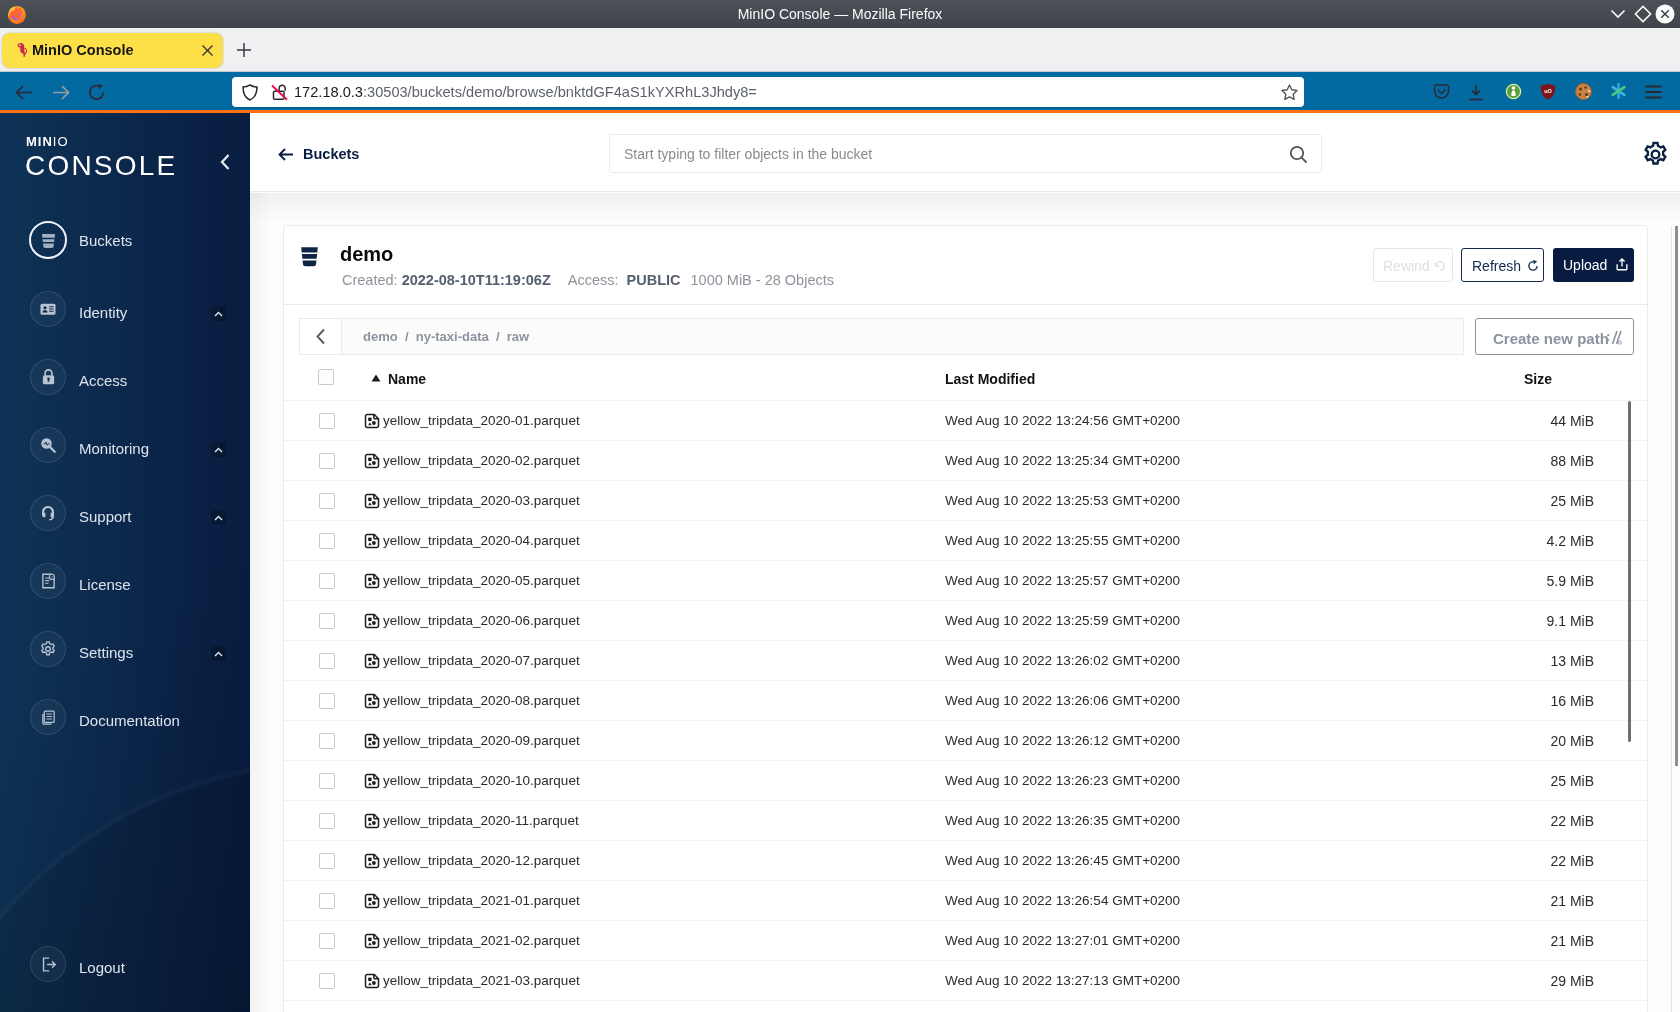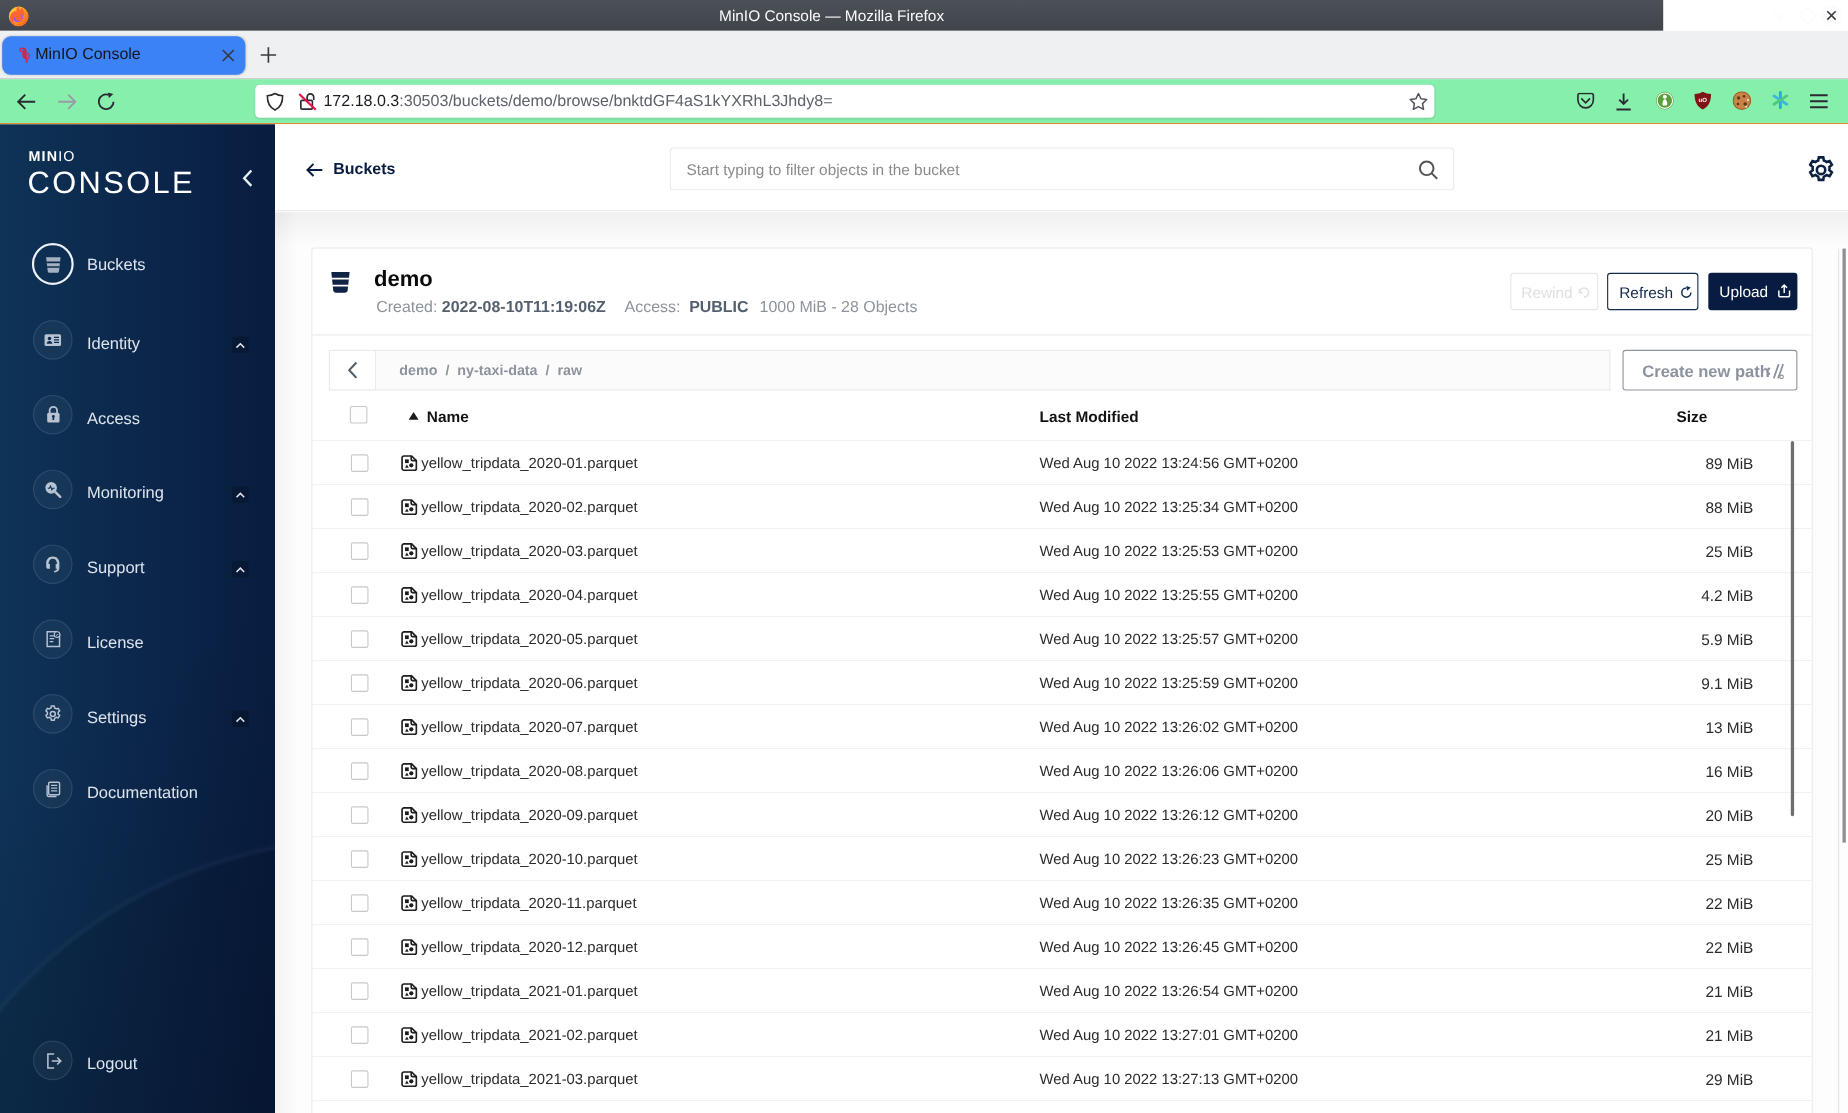--- a/index.html
+++ b/index.html
@@ -1,30 +1,30 @@
 <!DOCTYPE html>
 <html><head>
 <meta charset="utf-8">
 <style>
   * { margin:0; padding:0; box-sizing:border-box; }
   html,body { width:1680px; height:1012px; overflow:hidden; font-family:"Liberation Sans", sans-serif; }
   .abs { position:absolute; }
   
-  #titlebar { position:absolute; left:0; top:0; width:1512px; height:28px;
+  #titlebar { position:absolute; left:0; top:0; width:1680px; height:28px;
     background:linear-gradient(#4c5057,#40444b); }
   #titlebar .title { position:absolute; left:0; right:0; top:0; height:28px; line-height:28px;
     text-align:center; color:#fbfbfe; font-size:14px; }
   #tabbar { position:absolute; left:0; top:28px; width:1680px; height:44px; background:#eef0f2; border-bottom:1px solid #c9c9ce; }
   #navbar { }
-  #tab { position:absolute; left:2px; top:5px; width:221px; height:35px; background:#3b82f6;
-    border-radius:8px; box-shadow:0 0 2px rgba(0,0,0,.25); }
+  #tab { position:absolute; left:2px; top:5px; width:221px; height:35px; background:#fde047;
+    border-radius:8px; box-shadow:0 0 2px rgba(0,0,0,.25);font-weight:bold; }
   #tab .tabtitle { position:absolute; left:30px; top:0; height:35px; line-height:35px;
     font-size:14.5px; color:#15141a; }
-  #navbar { position:absolute; left:0; top:72px; width:1680px; height:41px; background:#86efac;
-    border-bottom:1px solid #f97316; }
+  #navbar { position:absolute; left:0; top:72px; width:1680px; height:41px; background:#0369a1;
+    border-bottom:3px solid #f97316; }
   #urlbar { position:absolute; left:232px; top:5px; width:1072px; height:30px; background:#ffffff;
     border-radius:4px; box-shadow:0 1px 2px rgba(0,0,0,.12); }
   #urltext { position:absolute; left:62px; top:0; height:30px; line-height:30px; font-size:14.6px; color:#5d626b; }
   #urltext b { color:#1c1b22; font-weight:normal; }
   
   #app { position:absolute; left:0; top:113px; width:1680px; height:899px; background:#fdfdfd; }
   #sidebar { position:absolute; left:0; top:0; width:250px; height:899px;
     background:
       radial-gradient(circle 430px at 330px 1080px, rgba(0,0,0,0.10) 426px, rgba(170,190,215,0.045) 430px, rgba(0,0,0,0.0) 434px),
       linear-gradient(145deg, rgba(0,0,0,0) 55%, rgba(2,8,22,0.22) 100%),
@@ -239,21 +239,21 @@
             <div class="cb"></div>
             <svg class="fi" width="16" height="16" viewBox="0 0 16 16">
               <path d="M1.5 3.2 A1.7 1.7 0 0 1 3.2 1.5 H10.2 L14.5 5.8 V12.8 A1.7 1.7 0 0 1 12.8 14.5 H3.2 A1.7 1.7 0 0 1 1.5 12.8 Z" fill="none" stroke="#1e1e1e" stroke-width="1.5"></path>
               <path d="M9.8 1.5 L9.8 4.5 A1.2 1.2 0 0 0 11 5.7 L14.5 5.7" fill="none" stroke="#1e1e1e" stroke-width="1.5"></path>
               <rect x="4.2" y="4.6" width="3.4" height="3.4" fill="#1e1e1e"></rect>
               <path d="M5.9 9.3 L7.6 12.3 H4.2 Z" fill="#1e1e1e"></path>
               <circle cx="9.9" cy="10" r="1.9" fill="#1e1e1e"></circle>
             </svg>
             <div class="name">yellow_tripdata_2020-01.parquet</div>
             <div class="date">Wed Aug 10 2022 13:24:56 GMT+0200</div>
-            <div class="size">89 MiB</div>
+            <div class="size">44 MiB</div>
           </div>
         <div class="row">
             <div class="cb"></div>
             <svg class="fi" width="16" height="16" viewBox="0 0 16 16">
               <path d="M1.5 3.2 A1.7 1.7 0 0 1 3.2 1.5 H10.2 L14.5 5.8 V12.8 A1.7 1.7 0 0 1 12.8 14.5 H3.2 A1.7 1.7 0 0 1 1.5 12.8 Z" fill="none" stroke="#1e1e1e" stroke-width="1.5"></path>
               <path d="M9.8 1.5 L9.8 4.5 A1.2 1.2 0 0 0 11 5.7 L14.5 5.7" fill="none" stroke="#1e1e1e" stroke-width="1.5"></path>
               <rect x="4.2" y="4.6" width="3.4" height="3.4" fill="#1e1e1e"></rect>
               <path d="M5.9 9.3 L7.6 12.3 H4.2 Z" fill="#1e1e1e"></path>
               <circle cx="9.9" cy="10" r="1.9" fill="#1e1e1e"></circle>
             </svg>

